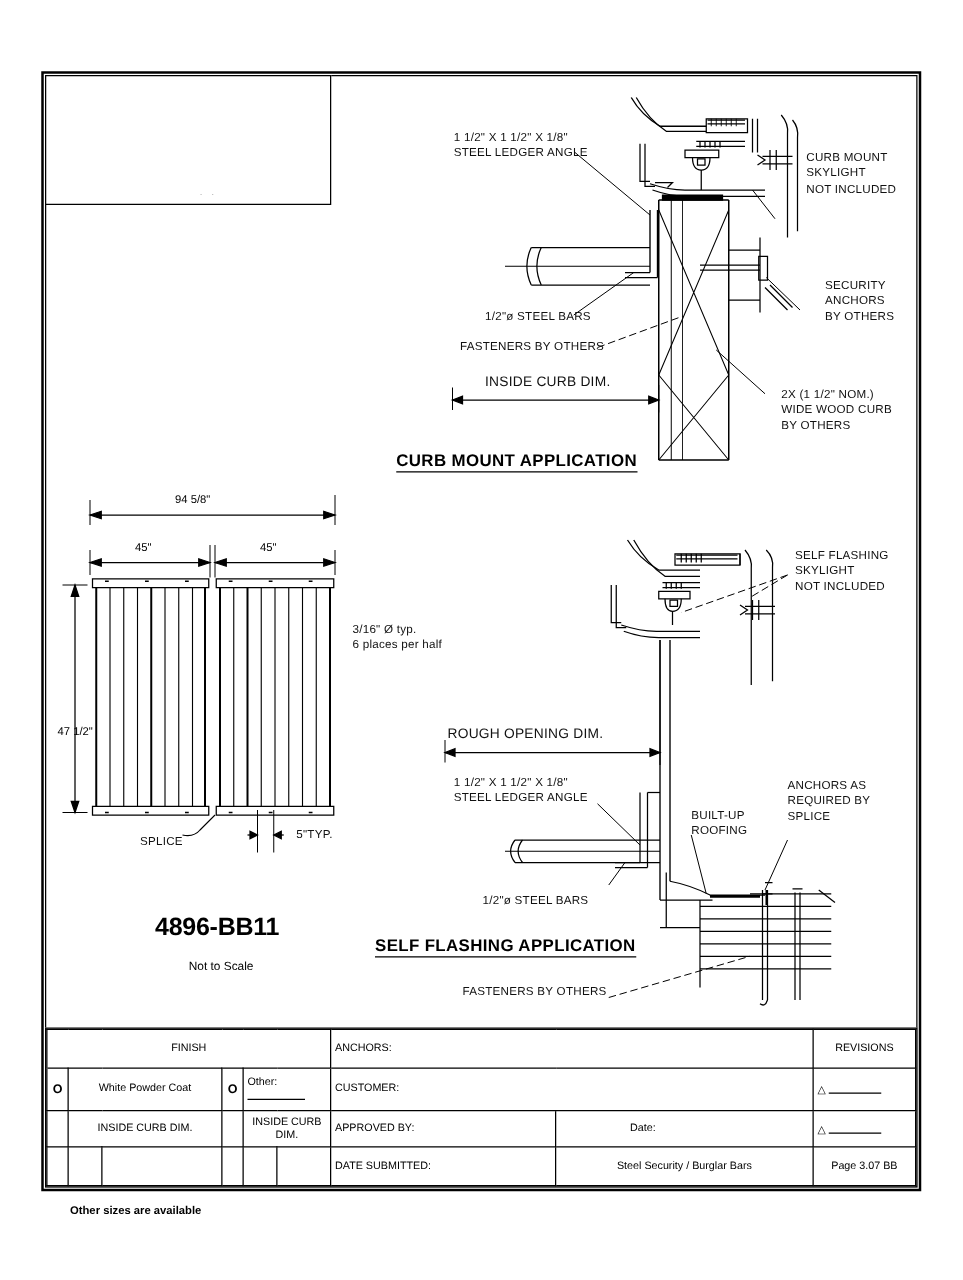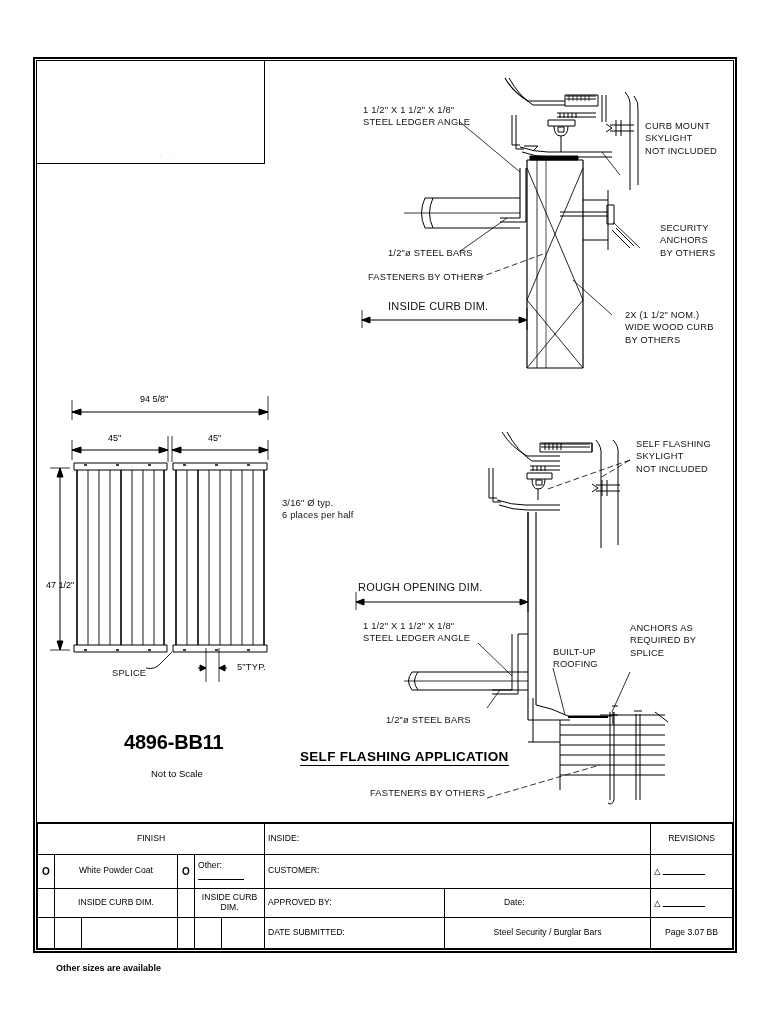--- a/index.html
+++ b/index.html
@@ -289,20 +289,21 @@
 <span>NOT INCLUDED</span></div>
 
   <div class="lbl" style="left:660px;top:222px;"><span>SECURITY</span>
 <span>ANCHORS</span>
 <span>BY OTHERS</span></div>
 
   <div class="lbl" style="left:625px;top:309px;"><span>2X (1 1/2" NOM.)</span>
 <span>WIDE WOOD CURB</span>
 <span>BY OTHERS</span></div>
 
+  <div class="apptitle" style="left:317px;top:361px;">CURB MOUNT APPLICATION</div>
 
   <div class="lbl" style="left:636px;top:438px;"><span>SELF FLASHING</span>
 <span>SKYLIGHT</span>
 <span>NOT INCLUDED</span></div>
 
   <div class="lbl" style="left:358px;top:581px;font-size:11px;">ROUGH OPENING DIM.</div>
 
   <div class="lbl" style="left:363px;top:620px;"><span>1 1/2" X 1 1/2" X 1/8"</span>
 <span>STEEL LEDGER ANGLE</span></div>
 
@@ -347,21 +348,21 @@
           <col style="width:206px">
         <col style="width:82px">
       </colgroup>
       <tbody>
 
         <tr style="height:23px;">
           <td class="finhdr" colspan="6" style="border-bottom:none;">
             <span>FINISH</span>
           </td>
           <td class="lft thick-r" colspan="2">
-            <span>INSIDE:</span>
+            <span>ANCHORS:</span>
           </td>
           <td class="ctr" rowspan="1">
             <span class="rev">REVISIONS</span>
           </td>
         </tr>
 
         <tr style="height:25px;">
           <td class="bubble thick-b">
             <span>O</span>
           </td>

